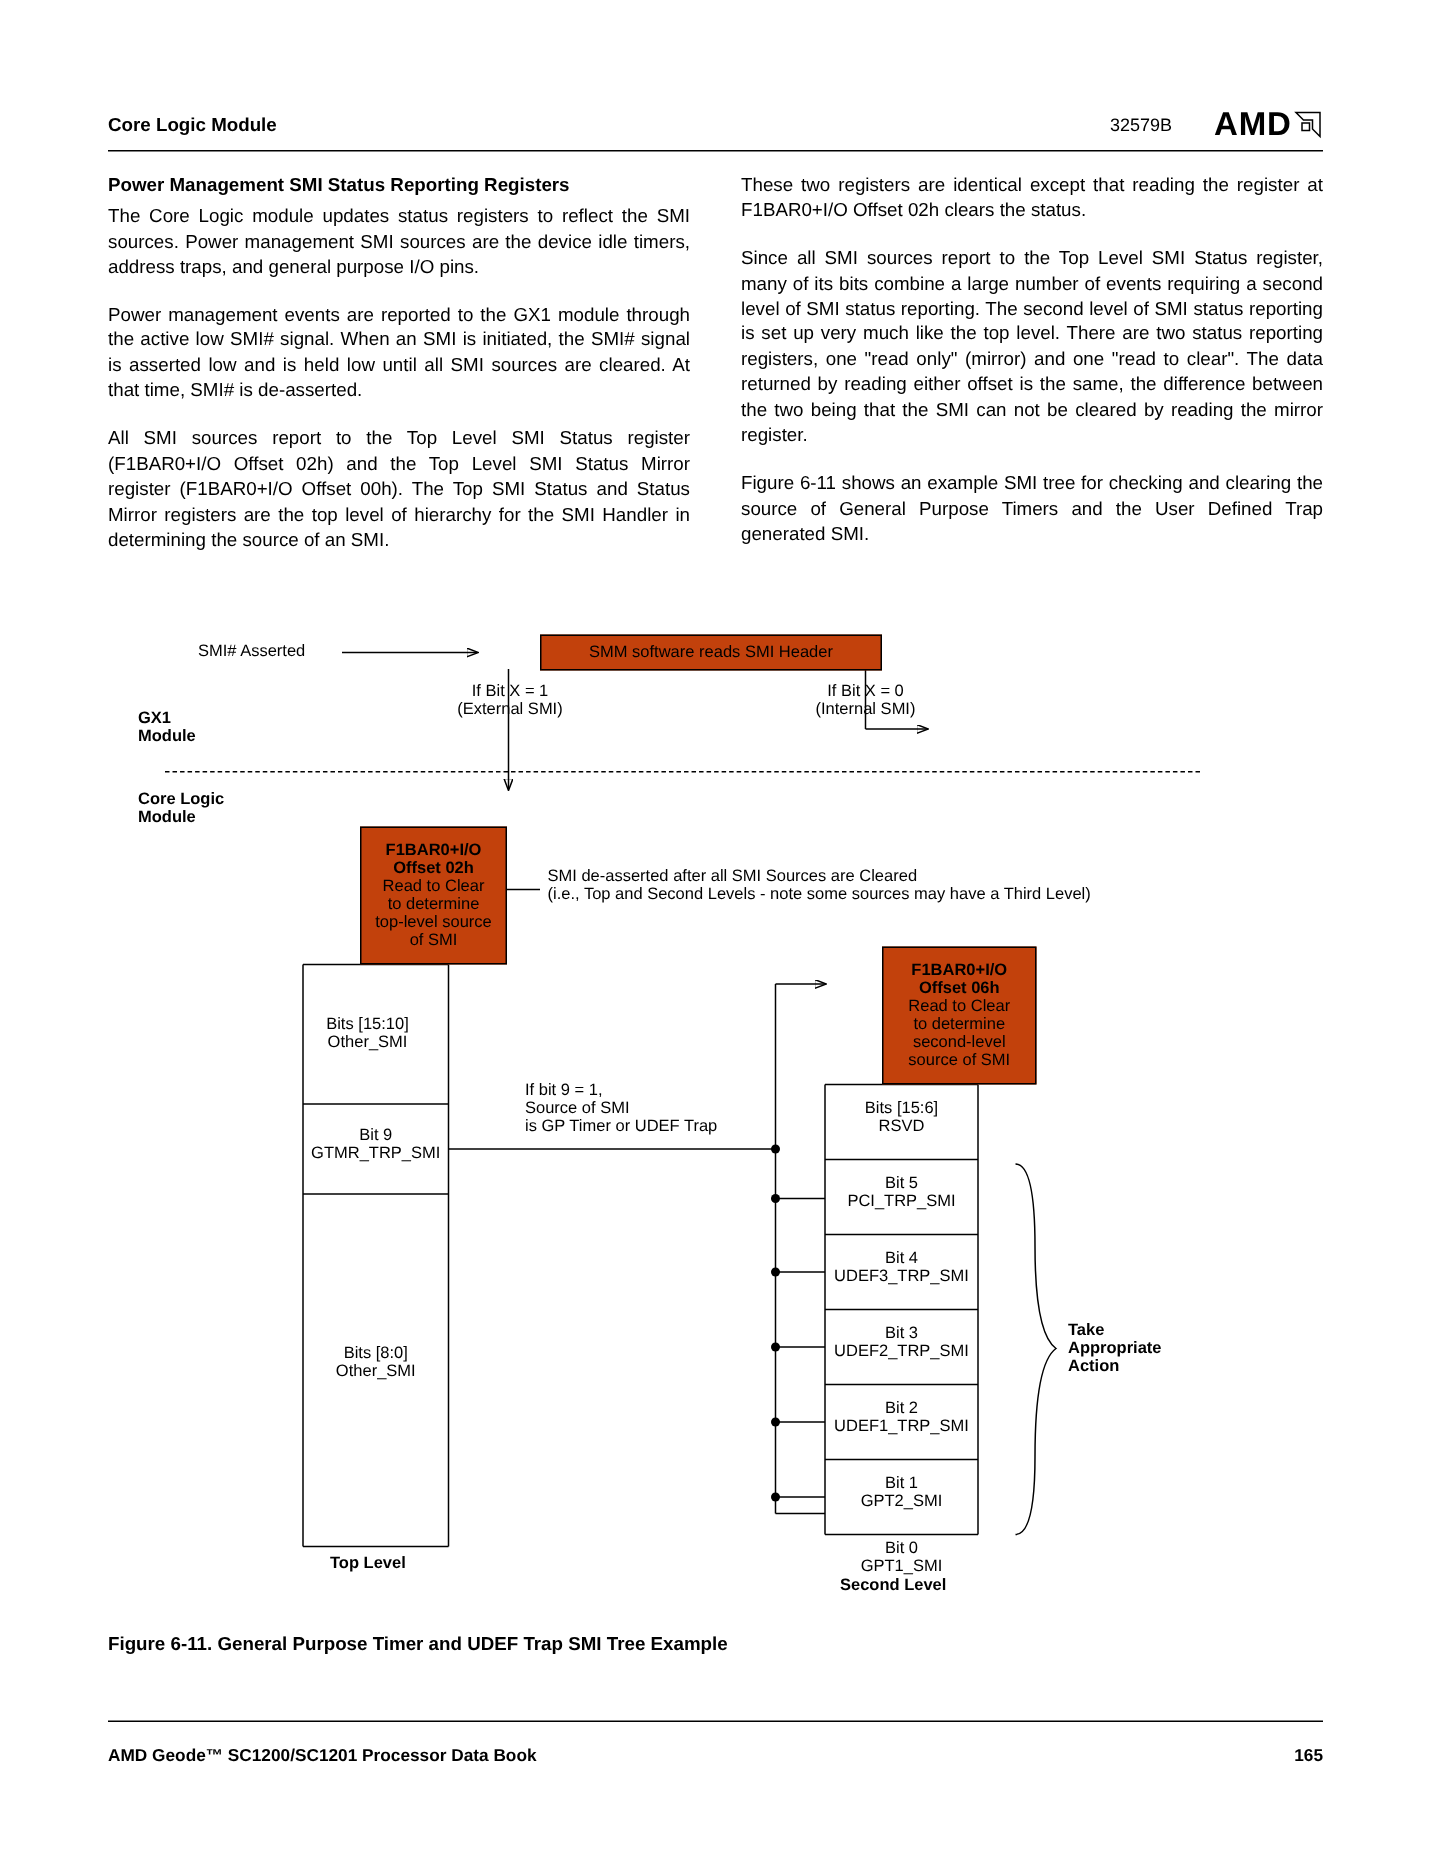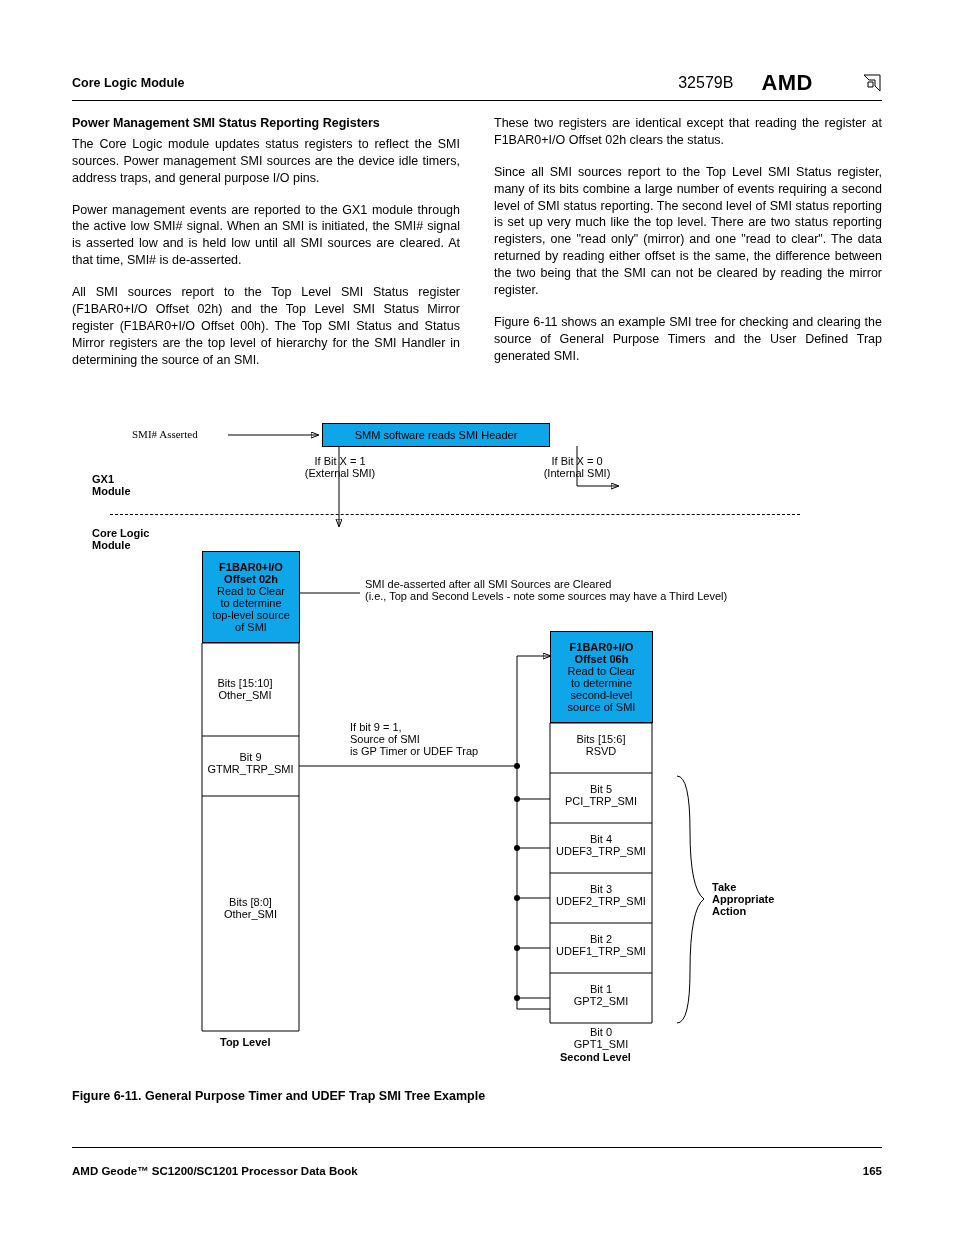--- a/index.html
+++ b/index.html
@@ -18,49 +18,50 @@
     position: relative;
   }
   .top-row {
     display: flex;
     justify-content: space-between;
     align-items: center;
     padding-bottom: 2px;
   }
   .top-left { font-weight: bold; font-size: 12.5px; }
   .top-right { display: flex; align-items: center; gap: 28px; }
-  .docno { font-size: 16px; }
-  .amd-logo { font-family: Arial, Helvetica, sans-serif; font-weight: 900; font-size: 22px; letter-spacing: 0.5px; display:flex; align-items:center;gap:48px;}
+  .docno { font-size: 12px; }
+  .amd-logo { font-family: Arial, Helvetica, sans-serif; font-weight: 900; font-size: 22px; letter-spacing: 0.5px; display:flex; align-items:center;}
   .hr, .hr2 { height: 1px; background: #000; width: 100%; }
   .hr { margin-bottom: 14px; margin-top: 2px;}
   .columns {
     display: flex;
     gap: 34px;
     margin-top: 0;
   }
   .col { flex: 1; text-align: justify; line-height: 1.35; }
   .h { font-weight: bold; margin-bottom: 4px; }
   .col p { margin: 0 0 15px 0; }
   .diagram {
     position: relative;
     width: 100%;
     height: 660px;
     margin-top: 28px;
   }
   .box {
     position: absolute;
     border: 1px solid #000;
-    background: #0ea5e9;
+    background: #c2410c;
     font-size: 11px;
     text-align: center;
     display: flex;
     flex-direction: column;
     justify-content: center;
     padding: 2px 4px;
     box-sizing: border-box;
+    margin-left: 38px;
   }
   .label { position: absolute; font-size: 11px; text-align: center; }
   .b { font-weight: bold; }
   .dashes {
     position: absolute;
     border-top: 1.5px dashed #000;
   }
   svg { position: absolute; left: 0; top: 0; }
   .dot { fill: #000; }
   .arrow { marker-end: url(#ah); }
@@ -158,21 +159,21 @@
       <circle cx="445" cy="487" r="3" class="dot"></circle>
       <line x1="445" y1="537" x2="478" y2="537"></line>
       <circle cx="445" cy="537" r="3" class="dot"></circle>
       <line x1="445" y1="587" x2="478" y2="587"></line>
       <circle cx="445" cy="587" r="3" class="dot"></circle>
       <line x1="445" y1="598" x2="478" y2="598"></line>
 
       <path d="M 605 365 Q 618 365 618 420 Q 618 478 632 488 Q 618 498 618 560 Q 618 612 605 612"></path>
     </svg>
 
-    <div class="label" style="left:60px; top:17px;font-family:Liberation Serif, serif;">SMI# Asserted</div>
+    <div class="label" style="left:60px; top:17px;">SMI# Asserted</div>
 
     <div class="box" style="left:250px; top:12px; width:228px; height:24px;">
       <div>SMM software reads SMI Header</div>
     </div>
 
     <div class="label" style="left:210px; top:44px; width:116px;">
       <div>If Bit X = 1</div>
         <div>(External SMI)</div>
     </div>
     <div class="label" style="left:450px; top:44px; width:110px;">

